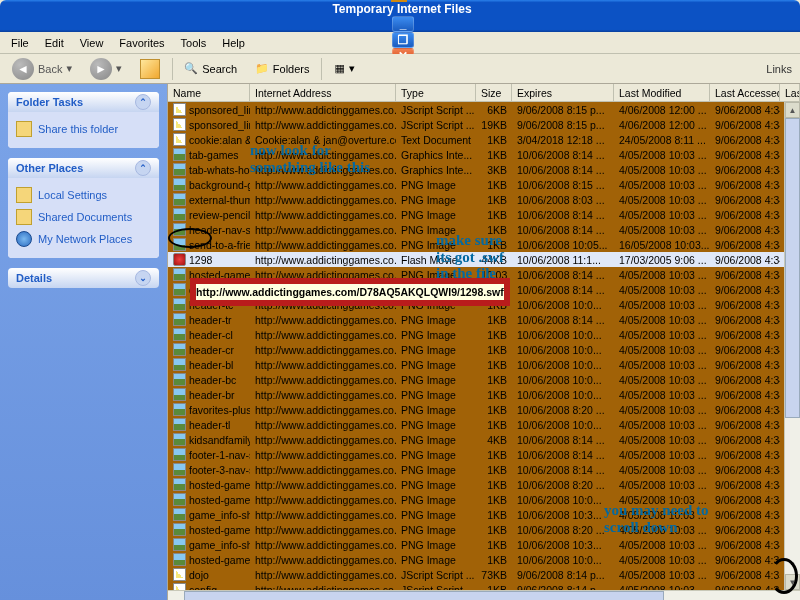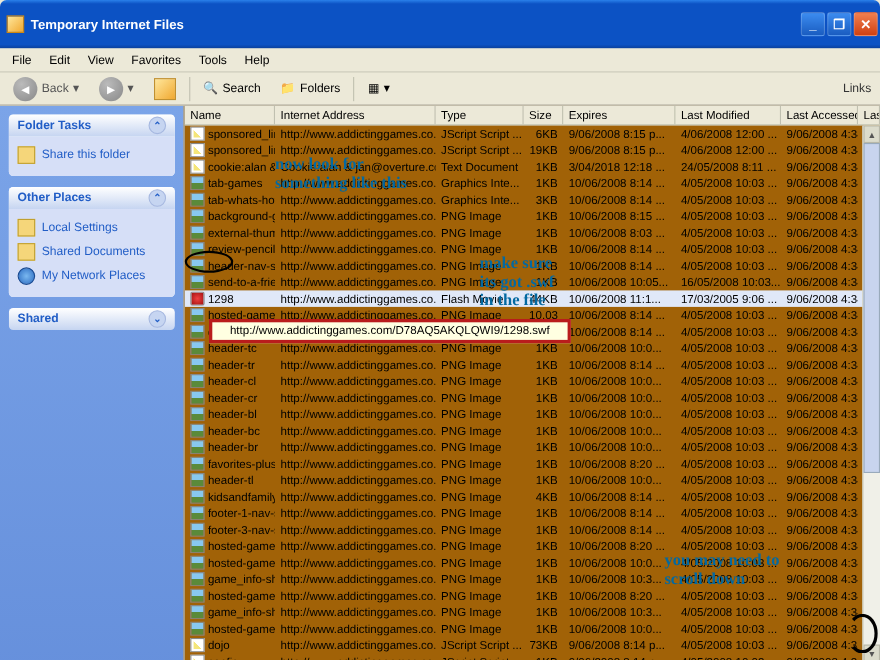--- a/index.html
+++ b/index.html
@@ -1,18 +1,18 @@
 <!DOCTYPE html>
 <html><head>
 <meta charset="utf-8">
 <style>
   * { margin: 0; padding: 0; box-sizing: border-box; }
   body { font-family: Tahoma, sans-serif; font-size: 11px; background: #ece9d8; overflow: hidden; width: 800px; height: 600px; position: relative; }
   
-  .titlebar { height: 44px; background: linear-gradient(to bottom, #2a80ea 0%, #0c52c4 8%, #0c52c4 92%, #0a3f9b 100%); display: flex; align-items: center; padding: 0 2px 0 6px; color: #fff; font-weight: bold; font-size: 12px; border-radius: 6px 6px 0 0; }
+  .titlebar { height: 32px; background: linear-gradient(to bottom, #2a80ea 0%, #0c52c4 8%, #0c52c4 92%, #0a3f9b 100%); display: flex; align-items: center; padding: 0 2px 0 6px; color: #fff; font-weight: bold; font-size: 12px; border-radius: 6px 6px 0 0; flex-direction: column; }
   .titlebar .ticon { width:16px; height:16px; background:linear-gradient(135deg,#ffe79c,#f0a830); border:1px solid #d08810; margin-right:6px; }
   .titlebar .spacer { flex:1; }
   .tbtn { width:22px; height:22px; border-radius:3px; margin-left:2px; display:flex; align-items:center; justify-content:center; font-family: Arial; font-weight:bold; color:#fff; border:1px solid #fff3; }
   .tbtn.min, .tbtn.max { background: linear-gradient(to bottom,#3c8cf0,#1a5cc0); }
   .tbtn.close { background: linear-gradient(to bottom,#f08050,#d04010); }
   
   .menubar { height:22px; background:#ece9d8; display:flex; align-items:center; padding:0 4px; gap:2px; border-bottom:1px solid #c0c0b0; }
   .menubar span { padding:2px 7px; cursor:default; }
   
   .toolbar { height:30px; background:#ece9d8; display:flex; align-items:center; padding:0 6px; gap:6px; border-bottom:1px solid #aca899; position:relative; }
@@ -41,21 +41,21 @@
   .row { display:flex; height:15px; align-items:center; white-space:nowrap; }
   .row .cell { overflow:hidden; padding:0 5px; text-overflow: clip; }
   .row .name { display:flex; align-items:center; gap:3px; }
   .ficon { width:13px; height:13px; background:#fff; border:1px solid #888; display:inline-block; flex-shrink:0; position:relative; }
   .ficon.js::after { content:''; position:absolute; inset:2px; background:linear-gradient(45deg,#f5e67a 50%,transparent 50%); }
   .ficon.img { background:linear-gradient(to bottom,#88c8f0 50%,#5a8a3a 50%); }
   .ficon.swf { background:radial-gradient(circle,#f04040,#a01010); border-radius:2px; }
   .c-name{width:82px;} .c-addr{width:146px;} .c-type{width:80px;} .c-size{width:36px; text-align:right;} .c-exp{width:102px;} .c-mod{width:96px;} .c-acc{width:70px;} .c-chk{width:20px;}
   .row.sel { background:#e0e8f8; }
   
-  .tooltip { position:absolute; background:#ffffe1; border:3px solid #b91c1c; padding:2px 16px; font-size:10.5px; z-index:20; white-space:nowrap; }
+  .tooltip { position:absolute; background:#ffffe1; border:6px solid #b91c1c; padding:2px 0; font-size:10.5px; z-index:20; white-space:nowrap;font-weight:bold; }
   
   .annot { position:absolute; font-family: "Comic Sans MS", cursive; font-weight:bold; color:#0369a1; z-index:50; pointer-events:none; font-size:15px; line-height:1.1; }
   .circle { position:absolute; border:2.5px solid #000; border-radius:50%; z-index:49; pointer-events:none; }
   .scrollbar-v { position:absolute; right:0; top:0; bottom:14px; width:16px; background:#f0f0e8; border-left:1px solid #c8c8b8;}
   .scrollbar-v .arr { height:16px; background:#dcdccc; border:1px solid #b8b8a8; display:flex; align-items:center; justify-content:center; font-size:8px; color:#555;}
   .scrollbar-v .thumb { position:absolute; top:16px; height:300px; left:0; right:0; background:#c8d4ee; border:1px solid #9ab; }
   .scrollbar-h { position:absolute; left:0; right:0; bottom:0; height:14px; background:#f0f0e8; border-top:1px solid #c8c8b8; }
   .scrollbar-h .thumb { position:absolute; left:16px; width:480px; top:0; bottom:0; background:#c8d4ee; border:1px solid #9ab; }
 </style>
 </head>
@@ -129,21 +129,21 @@
             <span>Shared Documents</span>
           </div>
           <div class="item">
             <span class="icon net"></span>
             <span>My Network Places</span>
           </div>
         </div>
     </div>
     <div class="panel">
       <div class="panel-h">
-          <span>Shared</span>
+          <span>Details</span>
           <span class="chev">⌄</span>
         </div>
     </div>
   </div>
 
   <div class="listwrap">
     <div class="cols">
       <div class="col c-name">Name</div>
       <div class="col c-addr">Internet Address</div>
       <div class="col c-type">Type</div>

